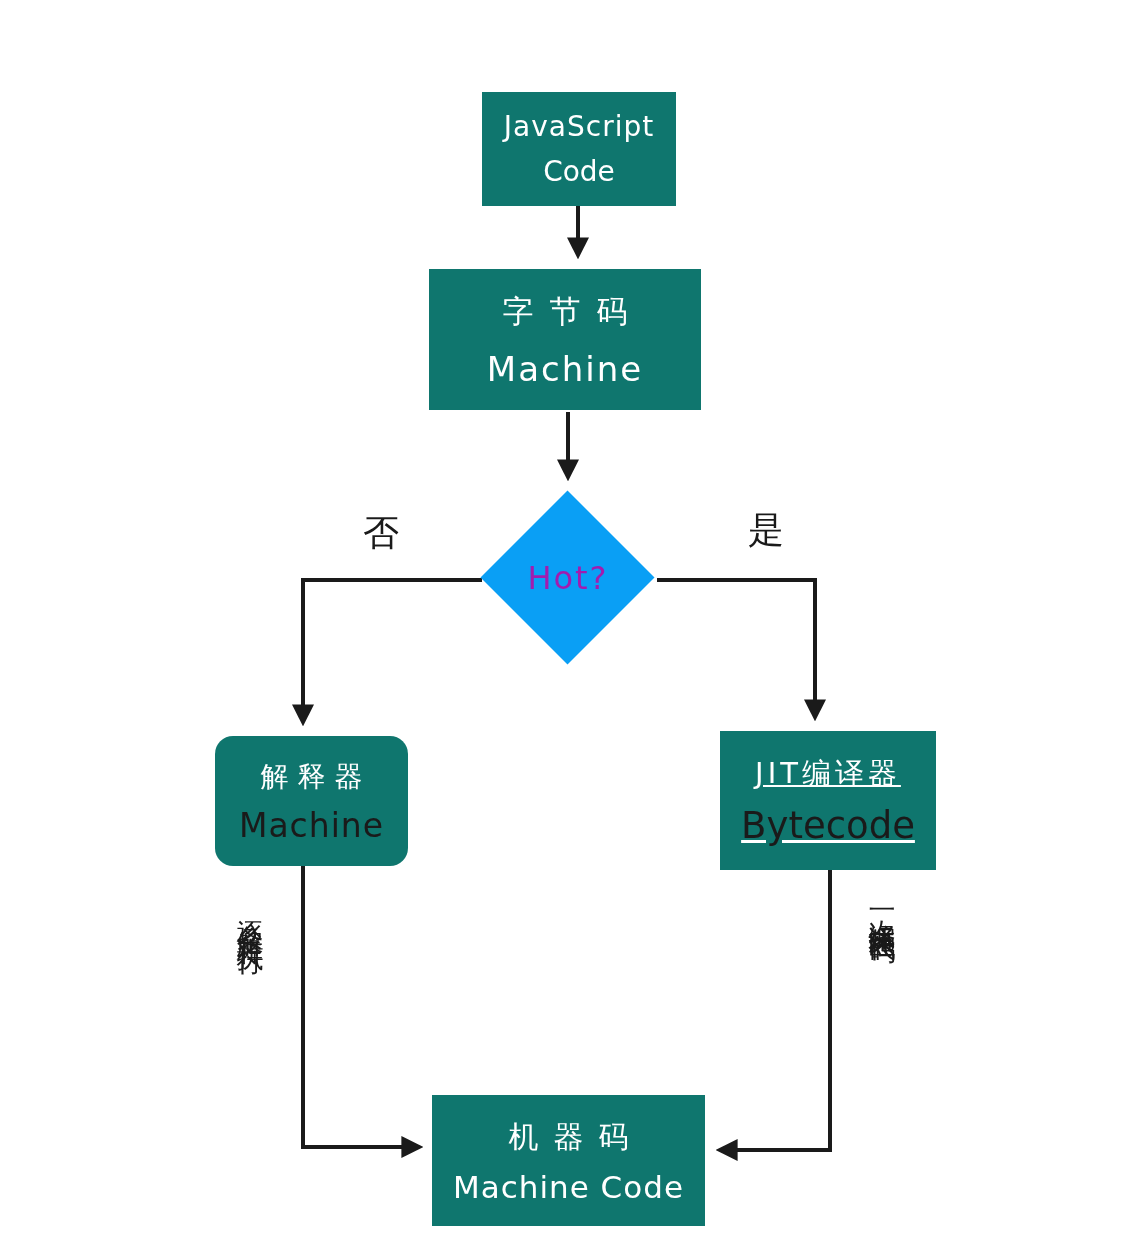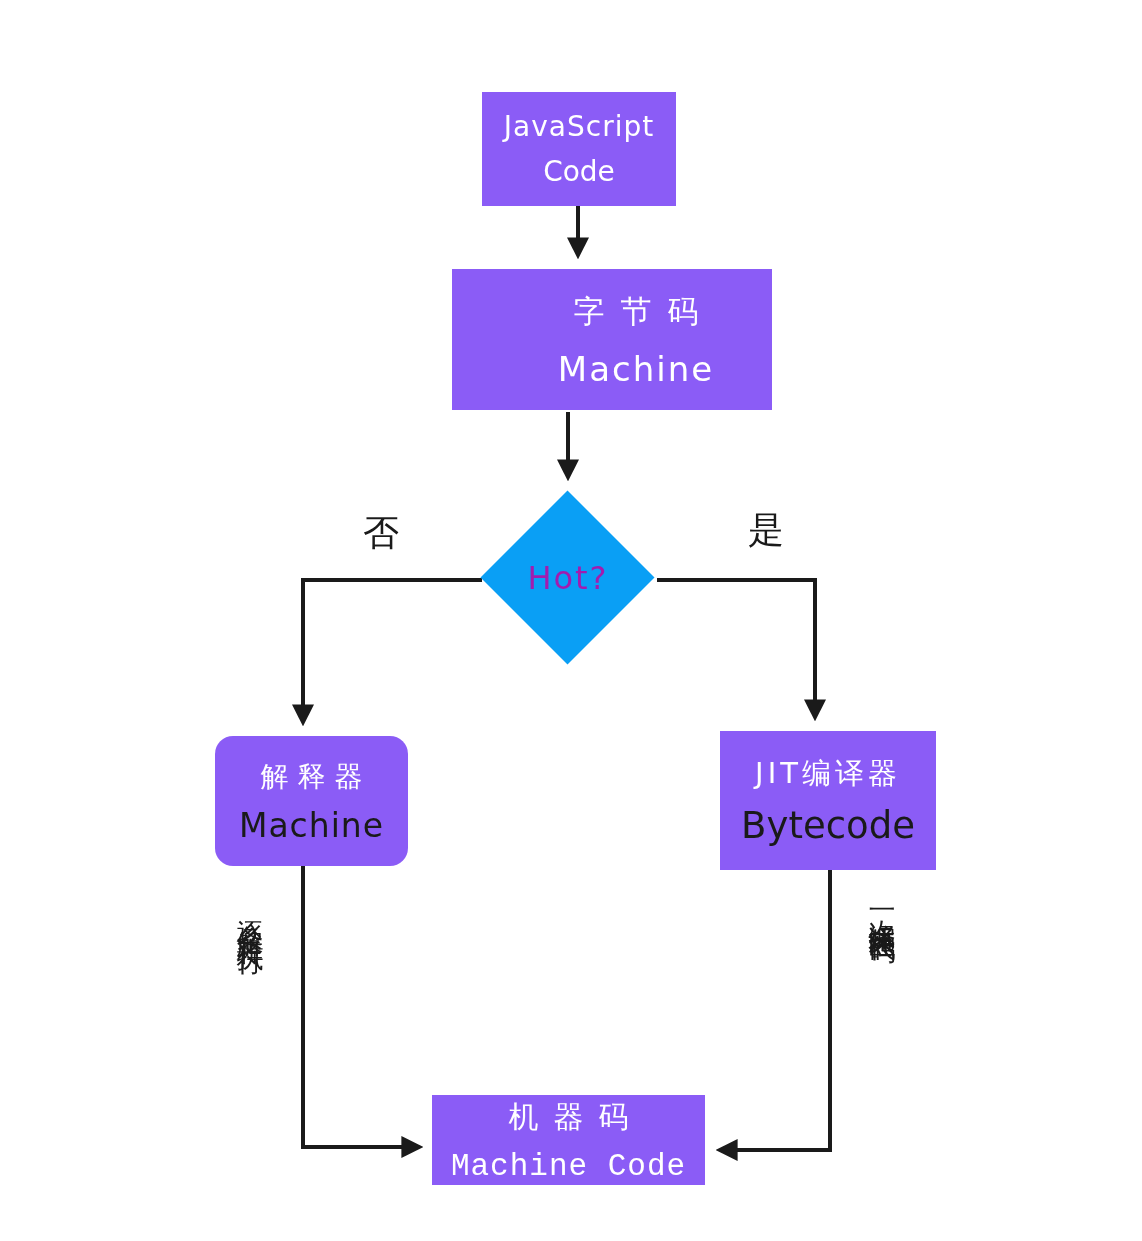--- a/index.html
+++ b/index.html
@@ -6,51 +6,51 @@
   #canvas{
     position:relative;
     width:1142px;height:1241px;
     background:#ffffff;
     font-family:"DejaVu Sans","Liberation Sans",sans-serif;
     overflow:hidden;
   }
   svg.wires{position:absolute;left:0;top:0;width:1142px;height:1241px;}
   .node{
     position:absolute;
-    background:#8b5cf6;
+    background:#0f766e;
     display:flex;flex-direction:column;
     align-items:center;justify-content:center;
     text-align:center;
     color:#ffffff;
   }
   .node .zh{color:#ffffff;}
   .node .en{color:#ffffff;}
   .dark{color:#1a1a1a !important;}
   #node-js{left:482px;top:92px;width:194px;height:114px;gap:12px;}
   #node-js .en1{font-size:28px;letter-spacing:1px;}
   #node-js .en2{font-size:28px;}
-  #node-bytecode{left:452px;top:269px;width:272px;height:141px;gap:16px;padding-left:48px;}
+  #node-bytecode{left:429px;top:269px;width:272px;height:141px;gap:16px;}
   #node-bytecode .zh{font-size:31px;letter-spacing:16px;padding-left:16px;}
   #node-bytecode .en{font-size:34px;letter-spacing:2px;}
   #diamond{
     position:absolute;left:506px;top:516px;width:123px;height:123px;
     background:#0a9ff5;transform:rotate(45deg);
   }
   #diamond-label{
     position:absolute;left:498px;top:556px;width:140px;height:44px;
     display:flex;align-items:center;justify-content:center;
     color:#a21caf;font-size:32px;letter-spacing:2px;
   }
   #node-ignition{left:215px;top:736px;width:193px;height:130px;gap:10px;border-radius:18px;}
   #node-ignition .zh{font-size:28px;letter-spacing:9px;padding-left:9px;}
   #node-ignition .en{font-size:33px;letter-spacing:1px;}
-  #node-turbofan{left:720px;top:731px;width:216px;height:139px;gap:10px;}
+  #node-turbofan{left:720px;top:731px;width:216px;height:139px;gap:10px;text-decoration:underline;}
   #node-turbofan .zh{font-size:29px;letter-spacing:4px;}
   #node-turbofan .en{font-size:37px;}
-  #node-machine{left:432px;top:1095px;width:273px;height:90px;gap:11px;font-family:Liberation Mono, monospace;}
+  #node-machine{left:432px;top:1095px;width:273px;height:131px;gap:11px;}
   #node-machine .zh{font-size:30px;letter-spacing:15px;padding-left:15px;}
   #node-machine .en{font-size:31px;letter-spacing:1px;}
   .branch-label{
     position:absolute;color:#1a1a1a;font-size:36px;
     width:44px;text-align:center;
   }
   #label-no{left:359px;top:509px;}
   #label-yes{left:744px;top:506px;}
   .side-note{
     position:absolute;color:#1a1a1a;font-size:27px;

